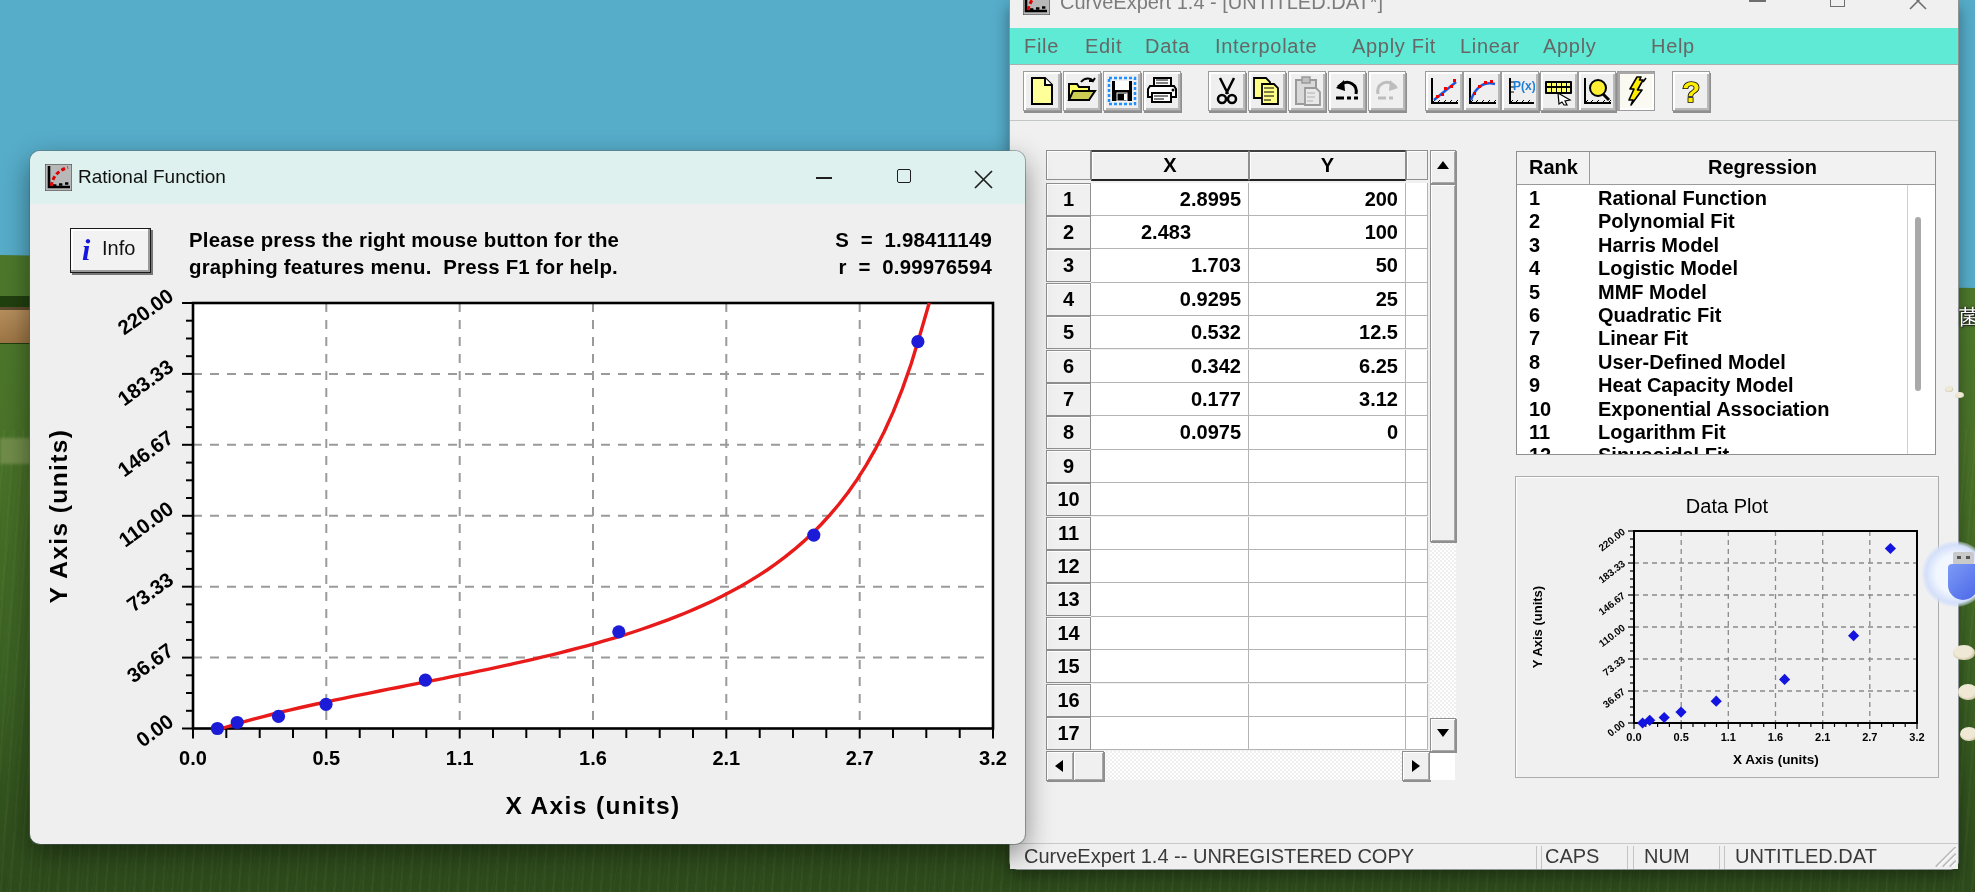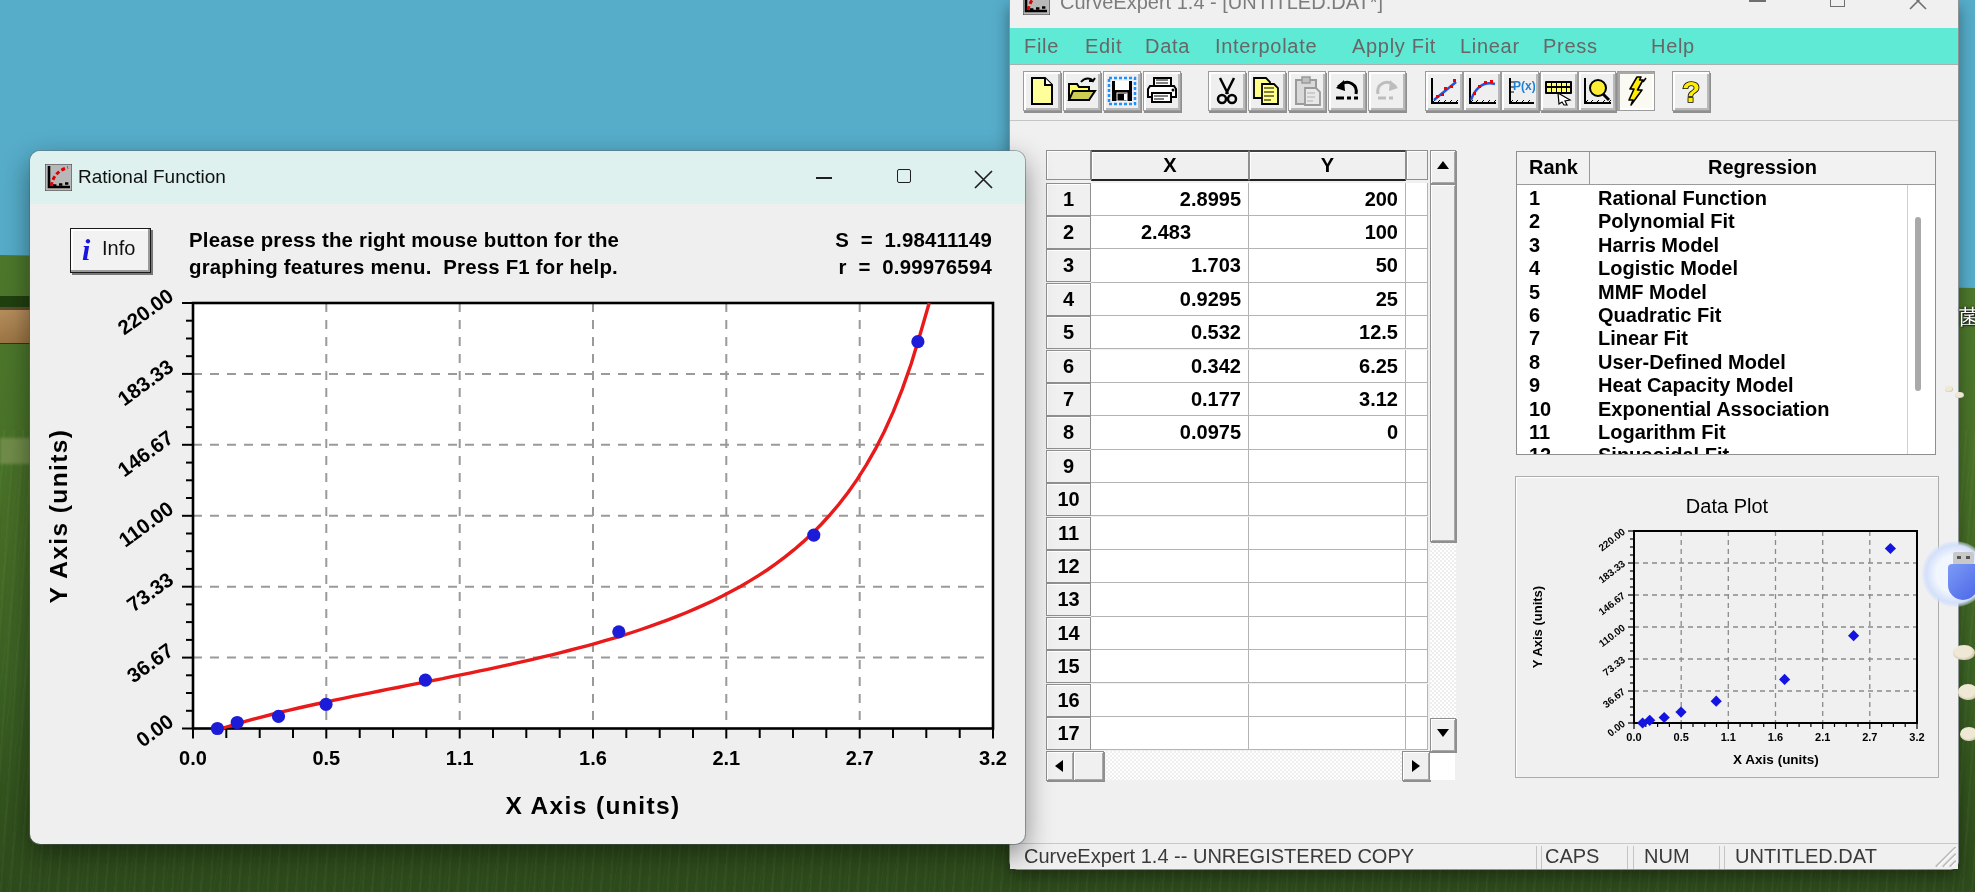--- a/index.html
+++ b/index.html
@@ -75,21 +75,21 @@
         <path d="M1 1 L17 17 M17 1 L1 17" stroke="#6f6f6f" stroke-width="1.6"></path>
       </svg>
  </div>
  <div class="menubar">
   <span style="left:14px;">File</span>
       <span style="left:75px;">Edit</span>
       <span style="left:135px;">Data</span>
   <span style="left:205px;">Interpolate</span>
       <span style="left:342px;">Apply Fit</span>
       <span style="left:450px;">Linear</span>
-  <span style="left:533px;">Press</span>
+  <span style="left:533px;">Apply</span>
       <span style="left:641px;">Help</span>
  </div>
  <div class="toolbar">
   <div class="tbtn" style="left:13px;">
         <svg width="30" height="30" viewBox="0 0 30 30">
           <path d="M5 2 H18 L25 9 V28 H5 Z" fill="#ffff99" stroke="#000" stroke-width="2"></path>
           <path d="M18 2 L18 9 L25 9" fill="#fff" stroke="#000" stroke-width="2"></path>
         </svg>
       </div>
   <div class="tbtn" style="left:53px;">

